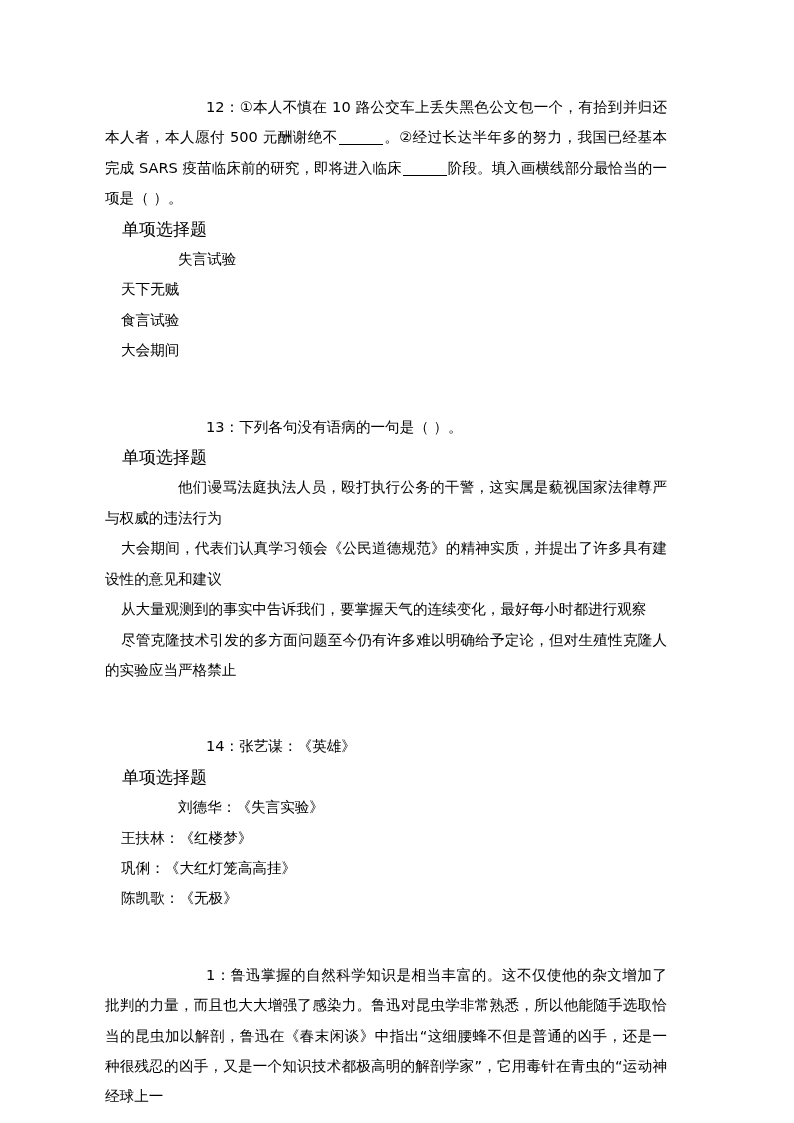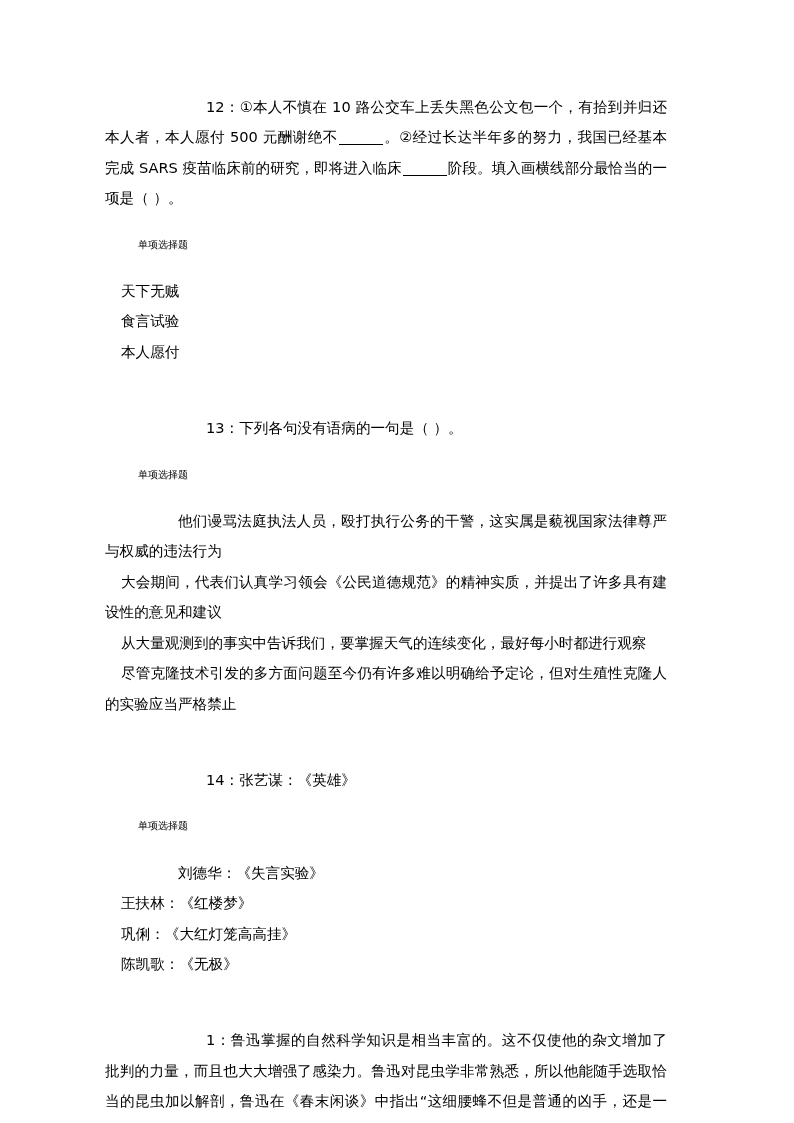--- a/index.html
+++ b/index.html
@@ -43,23 +43,23 @@
     line-height: 30.4px;
     text-align: justify;
     text-justify: inter-ideograph;
     text-indent: 101px;
     margin: 0;
     word-break: break-all;
   }
 
   
   .q-type {
-    font-size: 10px;
+    font-size: 17px;
     line-height: 30.4px;
-    margin: 16px;
+    margin: 0;
     padding-left: 17px;
     white-space: nowrap;
   }
 
   
   .opt-first {
     font-size: 14.6px;
     line-height: 30.4px;
     text-align: justify;
     text-justify: inter-ideograph;
@@ -94,23 +94,24 @@
 <body>
 
 <div class="page">
   <div class="content">
 
     <div class="q-block">
       <p class="q-stem"><span>12：①本人不慎在 10 路公交车上丢失黑色公文包一个，有拾到并归还本人者，本人愿付 500 元酬谢绝不</span><span class="blank-line"></span><span>。②经过长达半年多的努力，我国已经基本完成 SARS 疫苗临床前的研究，即将进入临床</span><span class="blank-line"></span><span>阶段。填入画横线部分最恰当的一项是（ ）。</span></p>
 
       <p class="q-type">单项选择题</p>
 
+      <p class="opt-first">失言试验</p>
       <p class="opt">天下无贼</p>
       <p class="opt">食言试验</p>
-      <p class="opt">本人愿付</p>
+      <p class="opt">大会期间</p>
     </div>
 
     <div class="gap-large"></div>
 
     <div class="q-block">
       <p class="q-stem">13：下列各句没有语病的一句是（ ）。</p>
 
       <p class="q-type">单项选择题</p>
 
       <p class="opt-first">他们谩骂法庭执法人员，殴打执行公务的干警，这实属是藐视国家法律尊严与权威的违法行为</p>

